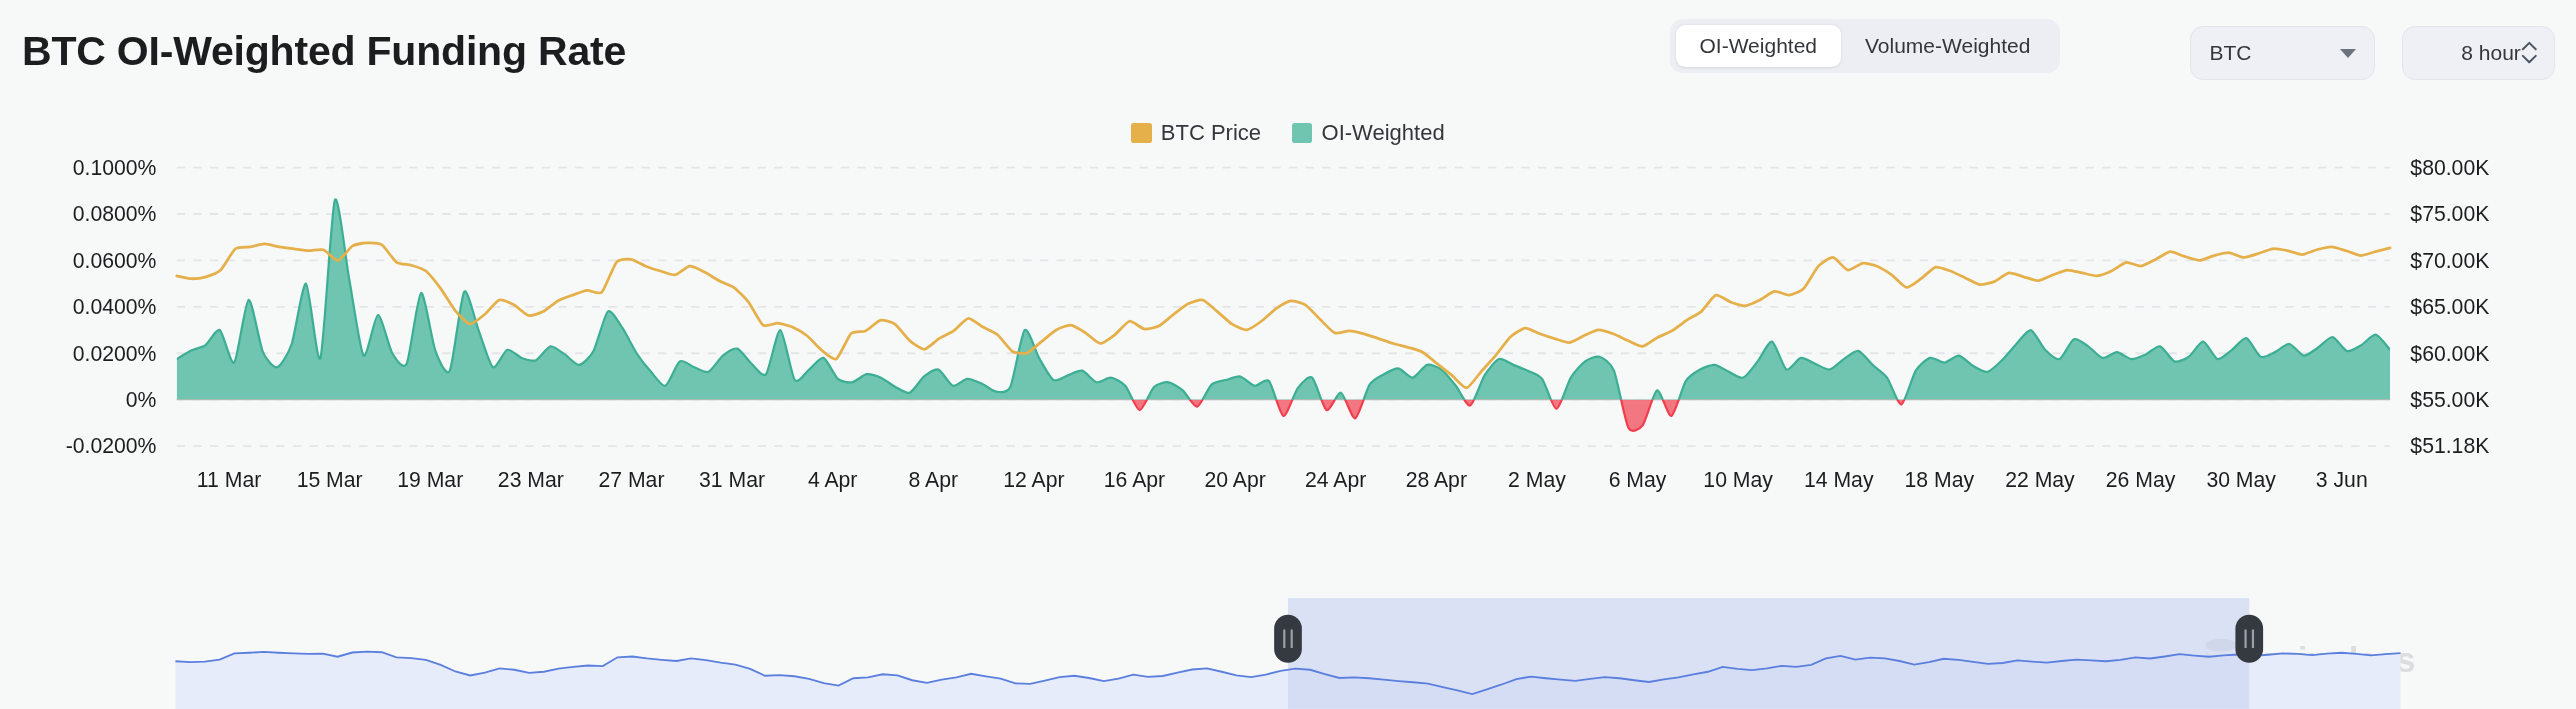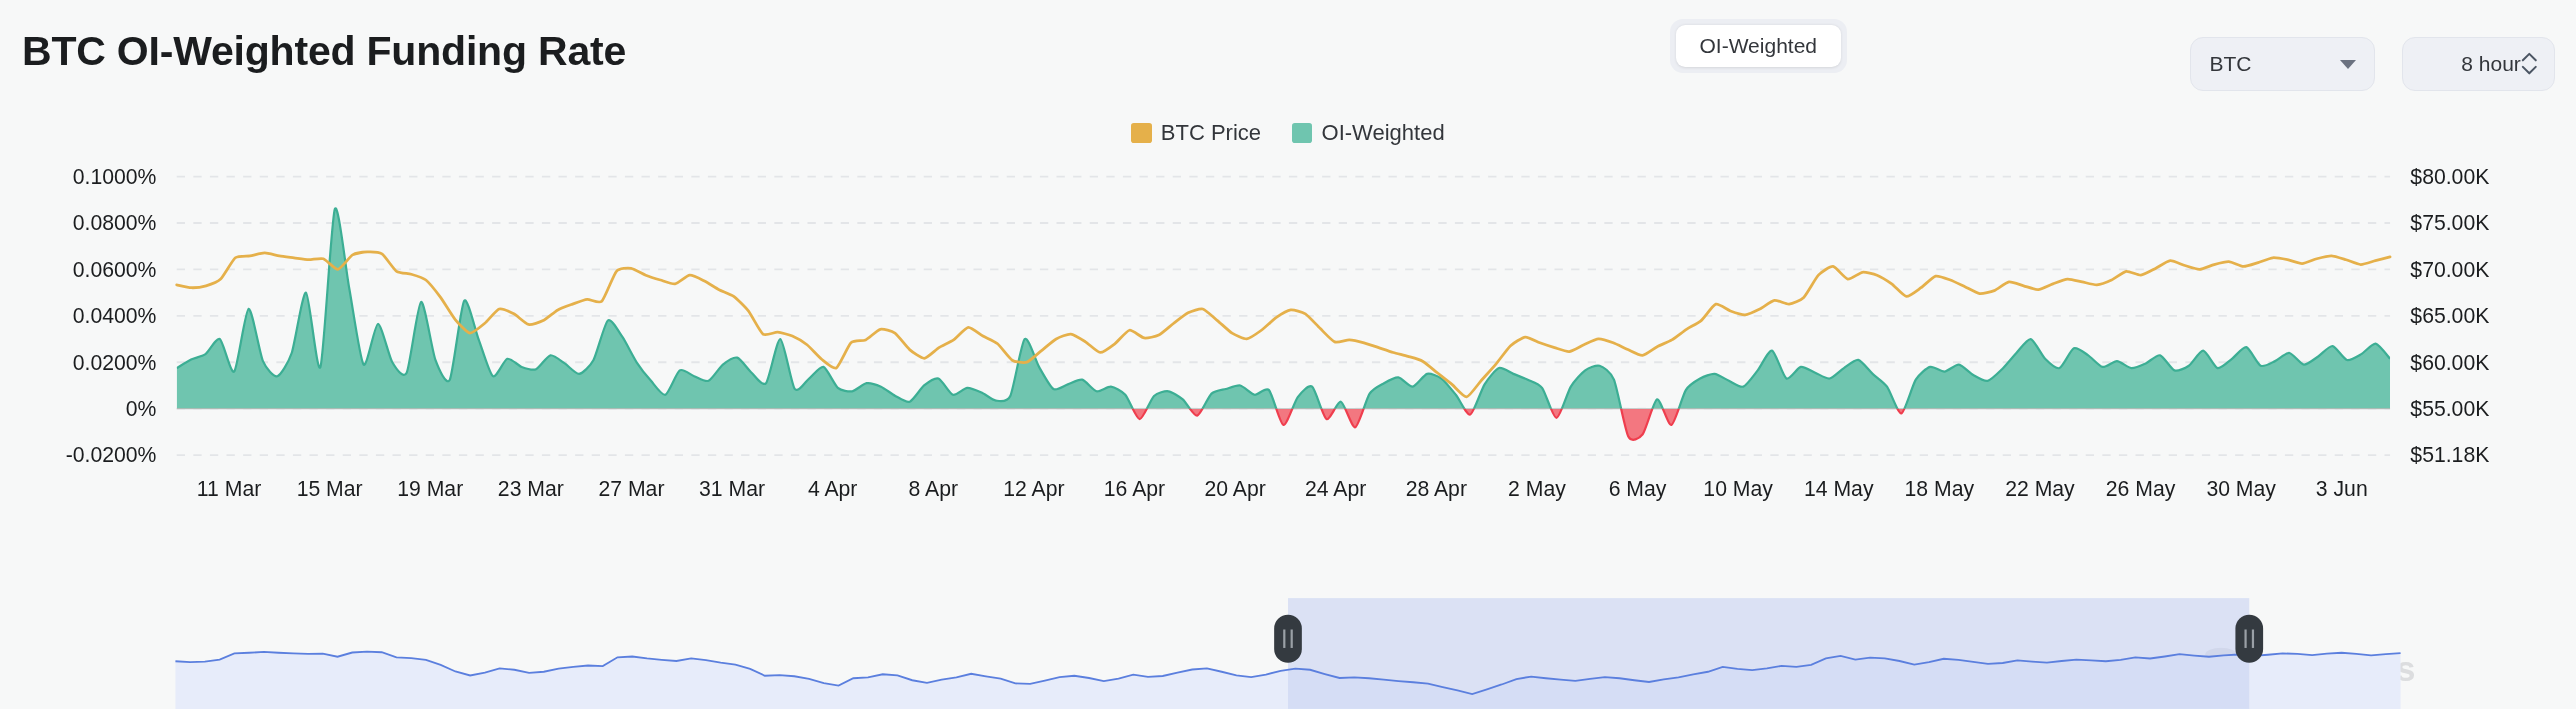--- a/index.html
+++ b/index.html
@@ -28,41 +28,41 @@
   .seg {
     height: 42px; display: flex; align-items: center; justify-content: center;
     padding: 0 24px; border-radius: 9.2px; font-size: 21px; color: #33363b;
     cursor: pointer; white-space: nowrap; border: none; background: transparent;
     font-family: "Liberation Sans", sans-serif;
   }
   .seg.active { background: #ffffff; box-shadow: 0 0.9px 2.8px rgba(0,0,0,.10); }
 
   
   .pill {
-    position: absolute; top: 37px; height: 54px;
+    position: absolute; top: 26px; height: 54px;
     background: #eef0f5; border: 0.9px solid #e2e5ec; border-radius: 13px;
     display: flex; align-items: center; cursor: pointer;
   }
   #symbol-select { left: 2190px; width: 185px; padding: 0 18.5px; justify-content: space-between; }
   #interval-select { left: 2402px; width: 153px; padding: 0 16.6px; justify-content: flex-end; }
   .pill-label { font-size: 21px; color: #33363b; white-space: nowrap; }
   .caret-down { width: 0; height: 0; border-left: 8.3px solid transparent; border-right: 8.3px solid transparent; border-top: 9.2px solid #6b7280; }
   .updown { display: flex; flex-direction: column; gap: 2.8px; align-items: center; }
 
   
   #legend {
     position: absolute; top: 120px; left: 0; width: 2576px;
     display: flex; justify-content: center; align-items: center; gap: 31px;
   }
   .legend-item { display: flex; align-items: center; gap: 9.2px; cursor: pointer; }
   .legend-swatch { width: 20.3px; height: 20.3px; border-radius: 2.8px; }
   .legend-text { font-size: 22px; color: #33363b; white-space: nowrap; }
 
   
-  #plot-area { position: absolute; left: 0; top: 160px; width: 2320px; height: 415px; }
+  #plot-area { position: absolute; left: 0; top: 151px; width: 2320px; height: 415px; }
   #plot-svg { position: absolute; left: 0; top: 0; }
 
   .axis-label { font-size: 23px; fill: #1b1d1f; font-family: "Liberation Sans", sans-serif; }
   .axis-label.left { text-anchor: end; }
   .axis-label.right { text-anchor: start; }
   .xtick { font-size: 23px; fill: #1b1d1f; text-anchor: middle; font-family: "Liberation Sans", sans-serif; }
 
   
   #watermark { position: absolute; left: 2197px; top: 482px; display: flex; align-items: center; gap: 13px; opacity: .55; }
   #watermark-text { font-size: 35px; font-weight: bold; color: #c6c8cb; letter-spacing: -0.5px; }
@@ -75,20 +75,21 @@
 </head>
 <body>
 
 <div id="root">
 
   <div id="header">
     <div id="chart-title">BTC OI-Weighted Funding Rate</div>
 
     <div id="weight-toggle">
       <button class="seg active">OI-Weighted</button>
+      <button class="seg">Volume-Weighted</button>
     </div>
 
     <div class="pill" id="symbol-select">
       <span class="pill-label">BTC</span>
       <span class="caret-down"></span>
     </div>
 
     <div class="pill" id="interval-select">
       <span class="pill-label">8 hour</span>
       <span class="updown">

